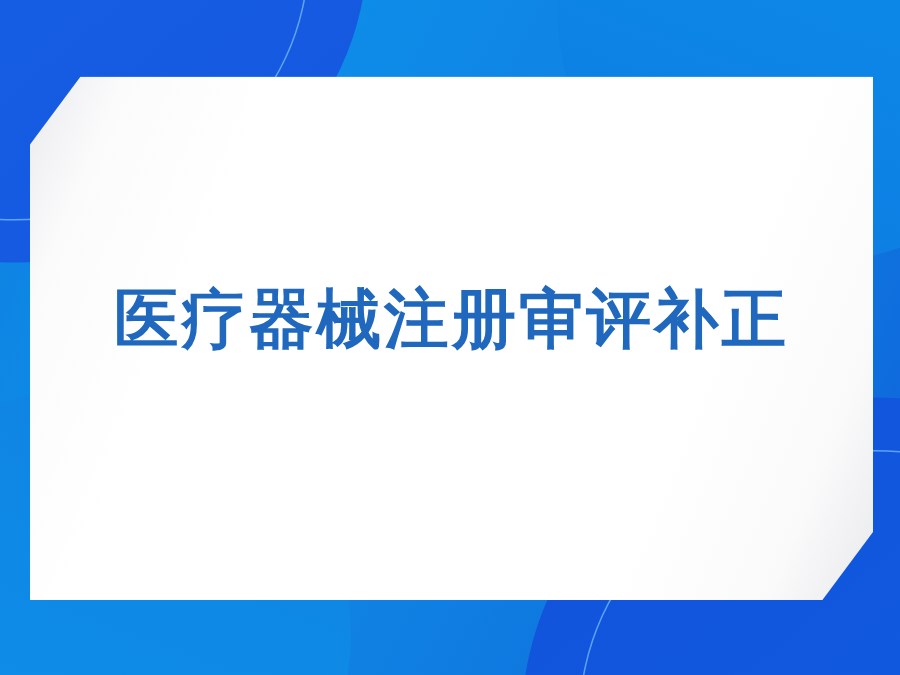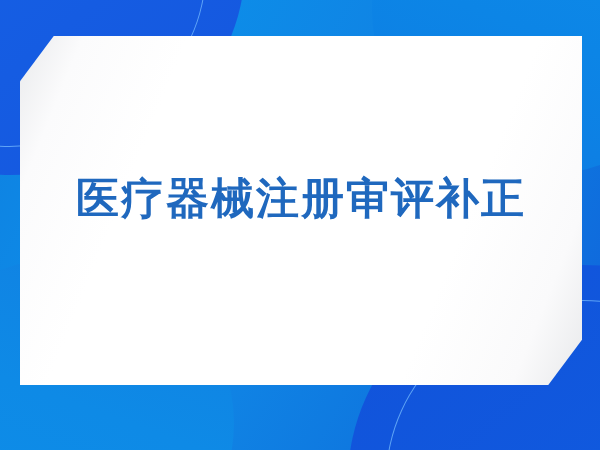--- a/index.html
+++ b/index.html
@@ -83,21 +83,21 @@
     border-radius: 50%;
     border: 1px solid rgba(125, 195, 255, 0.70);
     background: transparent;
     pointer-events: none;
   }
 
   
   .card {
     position: absolute;
     left: 20px;
-    top: 36px;
+    top: 51px;
     width: 562px;
     height: 349px;
     background: linear-gradient(112deg, #e9eaec 0%, #fbfbfc 9%, #ffffff 24%, #ffffff 74%, #fafafb 90%, #e8e9eb 100%);
     clip-path: polygon(0% 13%, 6% 0%, 100% 0%, 100% 87%, 94% 100%, 0% 100%);
     display: flex;
     flex-direction: column;
     align-items: center;
     justify-content: center;
     box-sizing: border-box;
     padding: 0 18px;

